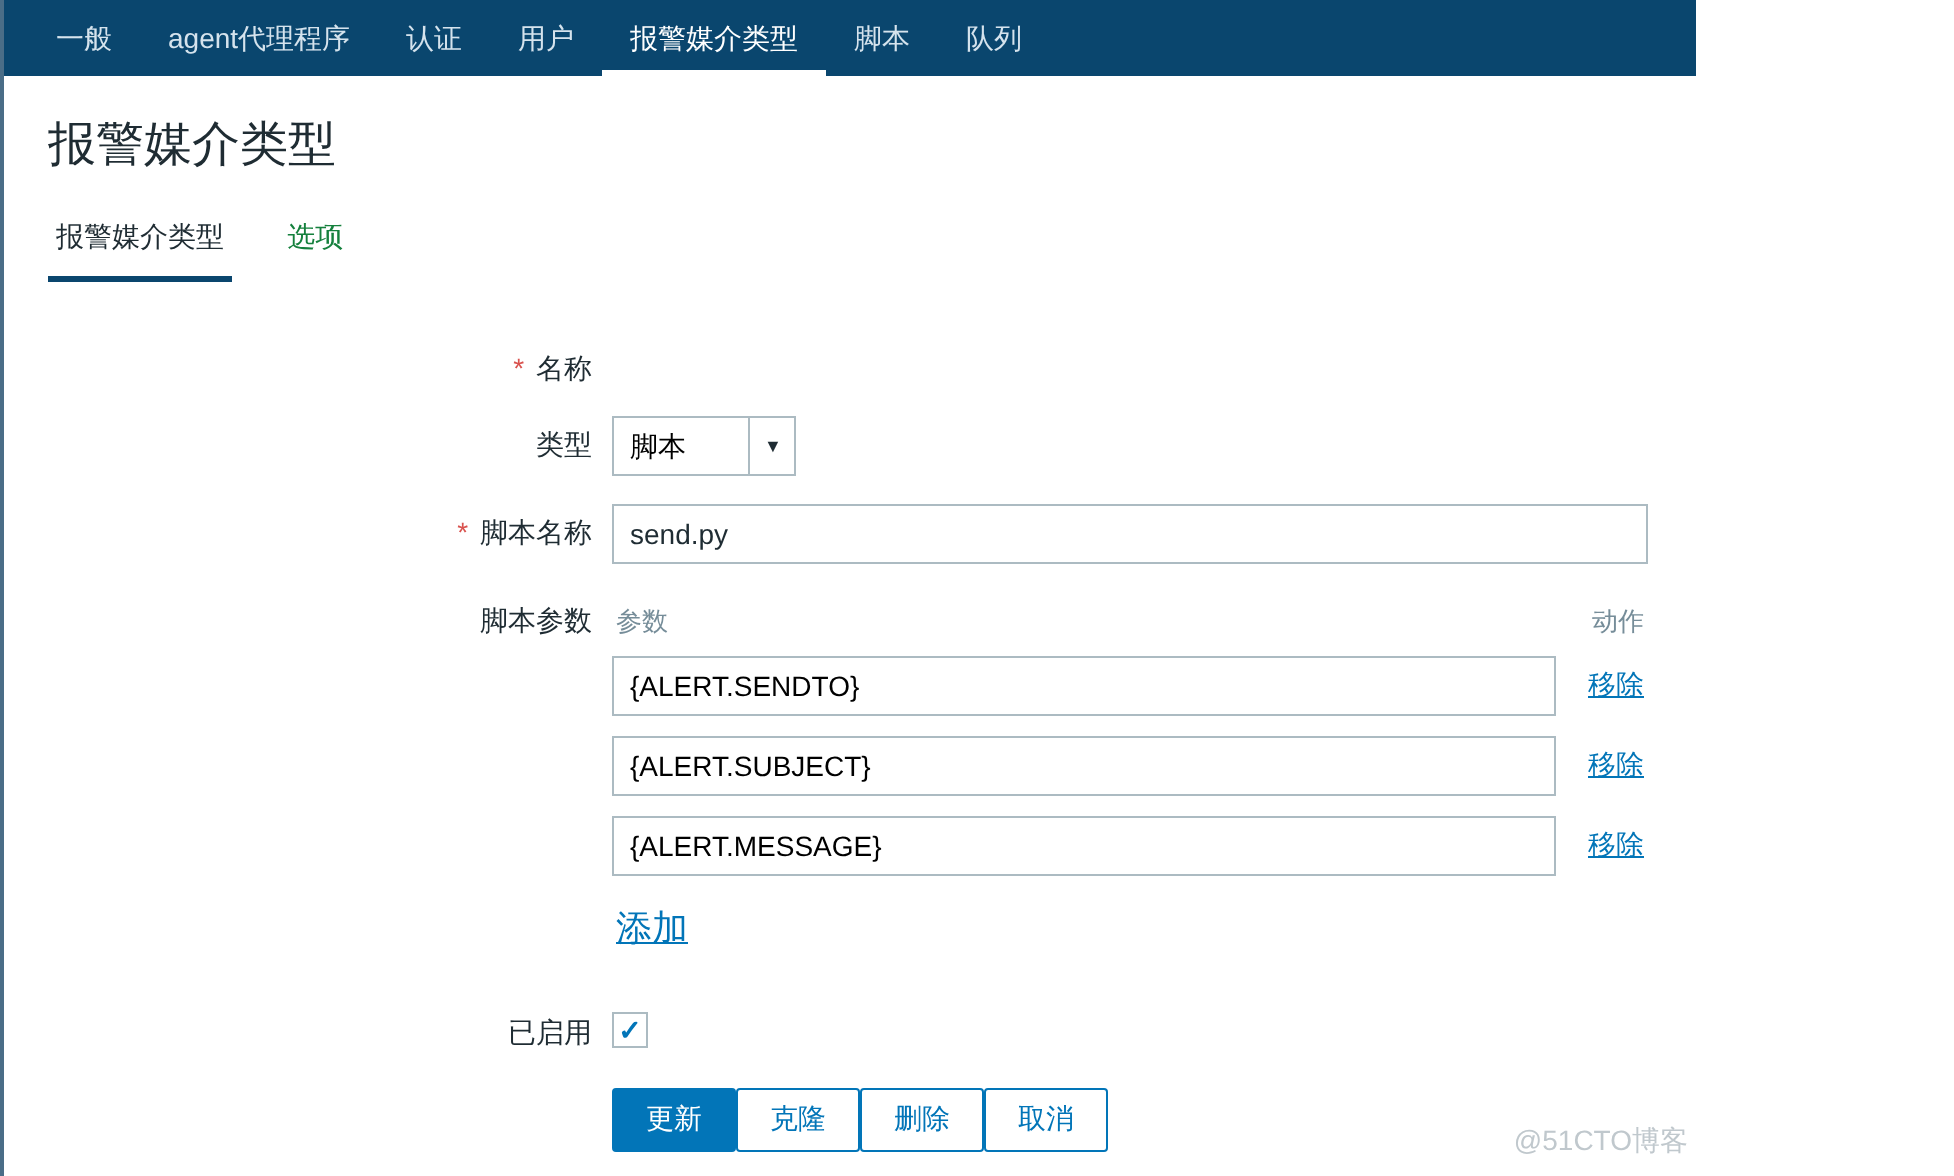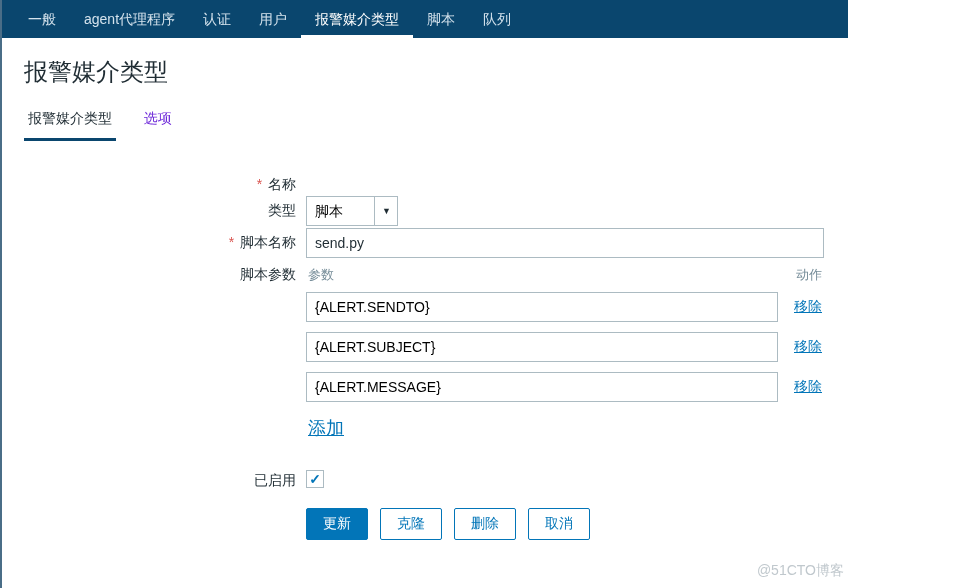--- a/index.html
+++ b/index.html
@@ -6,25 +6,25 @@
     body { font-family: Arial, "Microsoft YaHei", sans-serif; font-size: 13px; color: #1f2c33; background: #fff; width: 977px; }
     
     .top-nav { background: #0a466e; height: 38px; display: flex; align-items: center; padding: 0 12px; position: relative; }
     .top-nav-item { color: #d5e3ed; padding: 0 14px; height: 38px; line-height: 38px; cursor: pointer; position: relative; font-size: 14px; }
     .top-nav-item.active { color: #fff; border-bottom: 3px solid #fff; }
     .top-nav-item.active::before { content: ""; position: absolute; top: -6px; left: 50%; transform: translateX(-50%); width: 0; height: 0; border-left: 6px solid transparent; border-right: 6px solid transparent; border-top: 6px solid #2b4d66; }
     
     .page-title { font-size: 24px; font-weight: normal; color: #1f2c33; padding: 18px 22px 14px; }
     
     .tabs { padding: 0 22px; border-bottom: 1px solid transparent; }
-    .tab { display: inline-block; padding: 8px 4px 10px; margin-right: 20px; cursor: pointer; color: #6d28d9; font-size: 14px; }
+    .tab { display: inline-block; padding: 8px 4px 10px; margin-right: 20px; cursor: pointer; color: #15803d; font-size: 14px; }
     .tab.active { color: #1f2c33; border-bottom: 3px solid #0a466e; }
     
     .form-area { padding: 28px 24px 20px; }
-    .form-row { display: flex; align-items: flex-start; margin-bottom: 2px; }
+    .form-row { display: flex; align-items: flex-start; margin-bottom: 14px; }
     .form-label { width: 280px; text-align: right; padding-right: 10px; padding-top: 6px; font-size: 14px; color: #1f2c33; }
     .form-label .req { color: #d9534f; margin-right: 2px; }
     .form-control-wrap { flex: 1; max-width: 625px; }
     
     .text-input { width: 100%; height: 30px; padding: 4px 8px; border: 1px solid #acbbc2; font-size: 14px; color: #1f2c33; }
     
     .select-wrap { position: relative; display: inline-block; }
     .select { width: 92px; height: 30px; padding: 4px 28px 4px 8px; border: 1px solid #acbbc2; font-size: 14px; background: #fff; appearance: none; cursor: pointer; }
     .select-arrow { position: absolute; right: 0; top: 0; width: 24px; height: 30px; border-left: 1px solid #acbbc2; pointer-events: none; display: flex; align-items: center; justify-content: center; }
     .select-arrow::after { content: "▼"; font-size: 9px; color: #1f2c33; }
@@ -35,21 +35,21 @@
     .params-header .col-action { width: 46px; text-align: right; padding-right: 2px; }
     .param-row { display: flex; align-items: center; margin-bottom: 10px; }
     .param-input { flex: 1; height: 30px; padding: 4px 8px; border: 1px solid #acbbc2; font-size: 14px; }
     .param-remove { width: 46px; text-align: right; color: #0275b8; cursor: pointer; font-size: 14px; padding-right: 2px; text-decoration: underline; }
     .param-add { color: #0275b8; cursor: pointer; font-size: 18px; text-decoration: underline; padding: 4px 0 0 2px; display: inline-block; }
     
     .checkbox-wrap { padding-top: 4px; }
     .checkbox { width: 18px; height: 18px; border: 1px solid #acbbc2; display: inline-flex; align-items: center; justify-content: center; cursor: pointer; background: #fff; }
     .checkbox.checked::after { content: "✓"; color: #0275b8; font-size: 14px; font-weight: bold; }
     
-    .buttons-row { display: flex; gap: 12px; }
+    .buttons-row { display: flex; }
     .btn { height: 32px; padding: 0 16px; border: 1px solid #0275b8; background: #fff; color: #0275b8; font-size: 14px; cursor: pointer; border-radius: 2px; }
     .btn.primary { background: #0275b8; color: #fff; }
     
     .watermark { position: absolute; right: 4px; bottom: 8px; color: #c0c8cd; font-size: 14px; pointer-events: none; }
     .container { position: relative; width: 848px; height: 588px; border-left: 2px solid #4a6d87; }
   </style>
 </head>
 <body>
 
 <div class="container">

